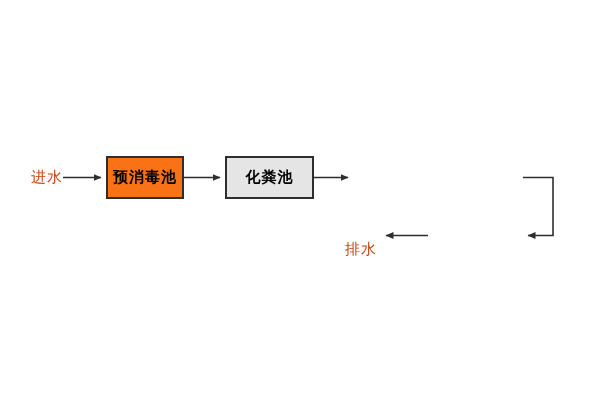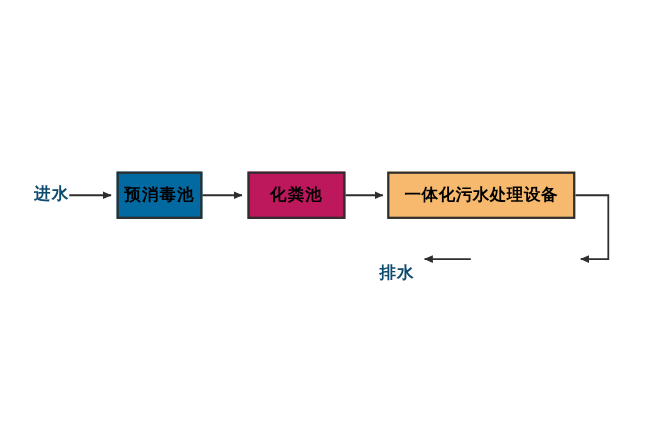--- a/index.html
+++ b/index.html
@@ -30,22 +30,22 @@
     letter-spacing: 1px;
     white-space: nowrap;
   }
   .node-pre        { left: 106px; top: 156px; width:  78px; height: 43px; }
   .node-septic     { left: 225px; top: 156px; width:  89px; height: 43px; }
   .node-integrated { left: 352px; top: 156px; width: 171px; height: 43px; letter-spacing: 0.5px; }
   .node-disinfect  { left: 428px; top: 212px; width:  95px; height: 47px; }
   .endpoint-label {
     position: absolute;
     font-size: 15px;
-    font-weight: bold;
-    color: #0c4a6e;
+    font-weight: normal;
+    color: #c2410c;
     letter-spacing: 1px;
     line-height: 18px;
     white-space: nowrap;
   }
   .inlet-label  { left: 31px;  top: 168px; }
   .outlet-label { left: 345px; top: 240px; }
 </style>
 </head>
 <body>
 
@@ -59,22 +59,21 @@
     </defs>
     <path d="M63,177.5 H101" fill="none" stroke="#2e2e2e" stroke-width="1.6" marker-end="url(#ah)"></path>
     <path d="M184,177.5 H220" fill="none" stroke="#2e2e2e" stroke-width="1.6" marker-end="url(#ah)"></path>
     <path d="M314,177.5 H348" fill="none" stroke="#2e2e2e" stroke-width="1.6" marker-end="url(#ah)"></path>
     <path d="M523,177.5 H553 V235.5 H528" fill="none" stroke="#2e2e2e" stroke-width="1.6" marker-end="url(#ah)"></path>
     <path d="M428,235.5 H386" fill="none" stroke="#2e2e2e" stroke-width="1.6" marker-end="url(#ah)"></path>
   </svg>
 
   <div class="endpoint-label inlet-label">进水</div>
 
-  <div class="node node-pre" style="background-color: #0369a1;">预消毒池</div>
+  <div class="node node-pre" style="background-color: #f97316;">预消毒池</div>
 
-  <div class="node node-septic" style="background-color: #be185d;">化粪池</div>
+  <div class="node node-septic" style="background-color: #e5e5e5;">化粪池</div>
 
-  <div class="node node-integrated" style="background-color: rgb(246, 185, 110);">一体化污水处理设备</div>
 
 
   <div class="endpoint-label outlet-label">排水</div>
 
 </div>
 
 </body></html>

